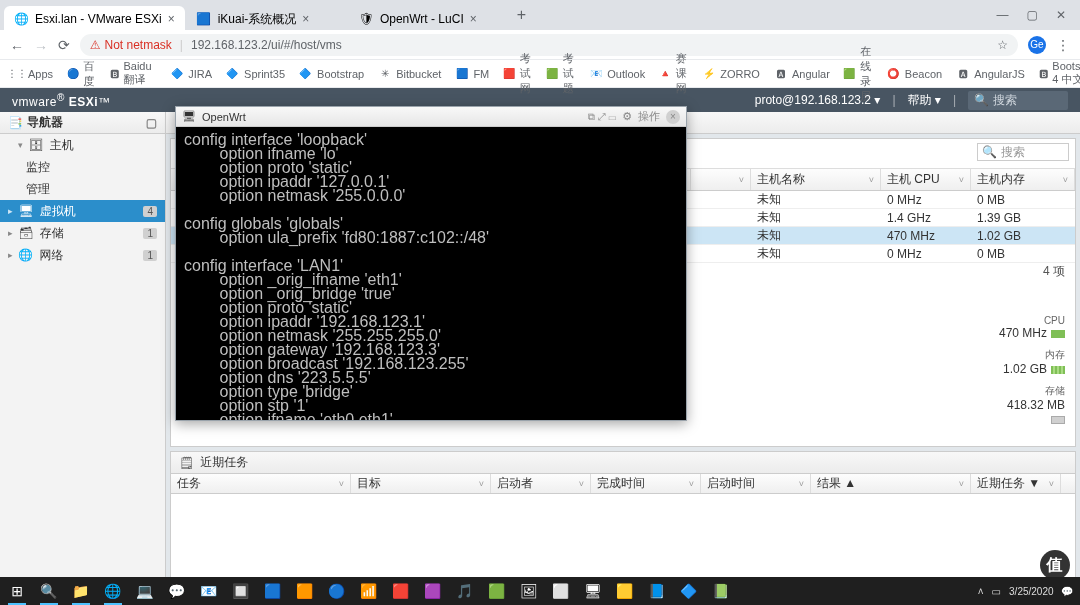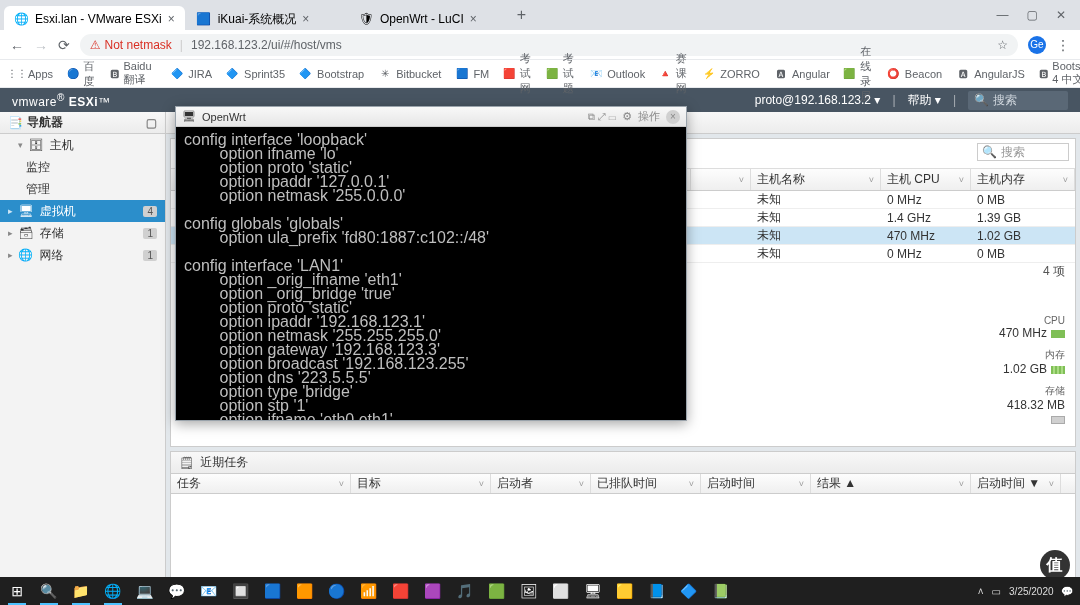--- a/index.html
+++ b/index.html
@@ -340,33 +340,33 @@
           </div>
           <div class="th" style="width: 140px;">
             <span>目标</span>
             <span class="sort">˅</span>
           </div>
           <div class="th" style="width: 100px;">
             <span>启动者</span>
             <span class="sort">˅</span>
           </div>
           <div class="th" style="width: 110px;">
-            <span>已排队时间</span>
+            <span>完成时间</span>
             <span class="sort">˅</span>
           </div>
           <div class="th" style="width: 110px;">
             <span>启动时间</span>
             <span class="sort">˅</span>
           </div>
           <div class="th" style="width: 160px;">
             <span>结果 ▲</span>
             <span class="sort">˅</span>
           </div>
           <div class="th" style="width: 90px;">
-            <span>启动时间 ▼</span>
+            <span>近期任务 ▼</span>
             <span class="sort">˅</span>
           </div>
         </div>
     </div>
   </div>
 </div>
 
 <div class="console">
   <div class="console-titlebar">
     <span>🖥</span>

